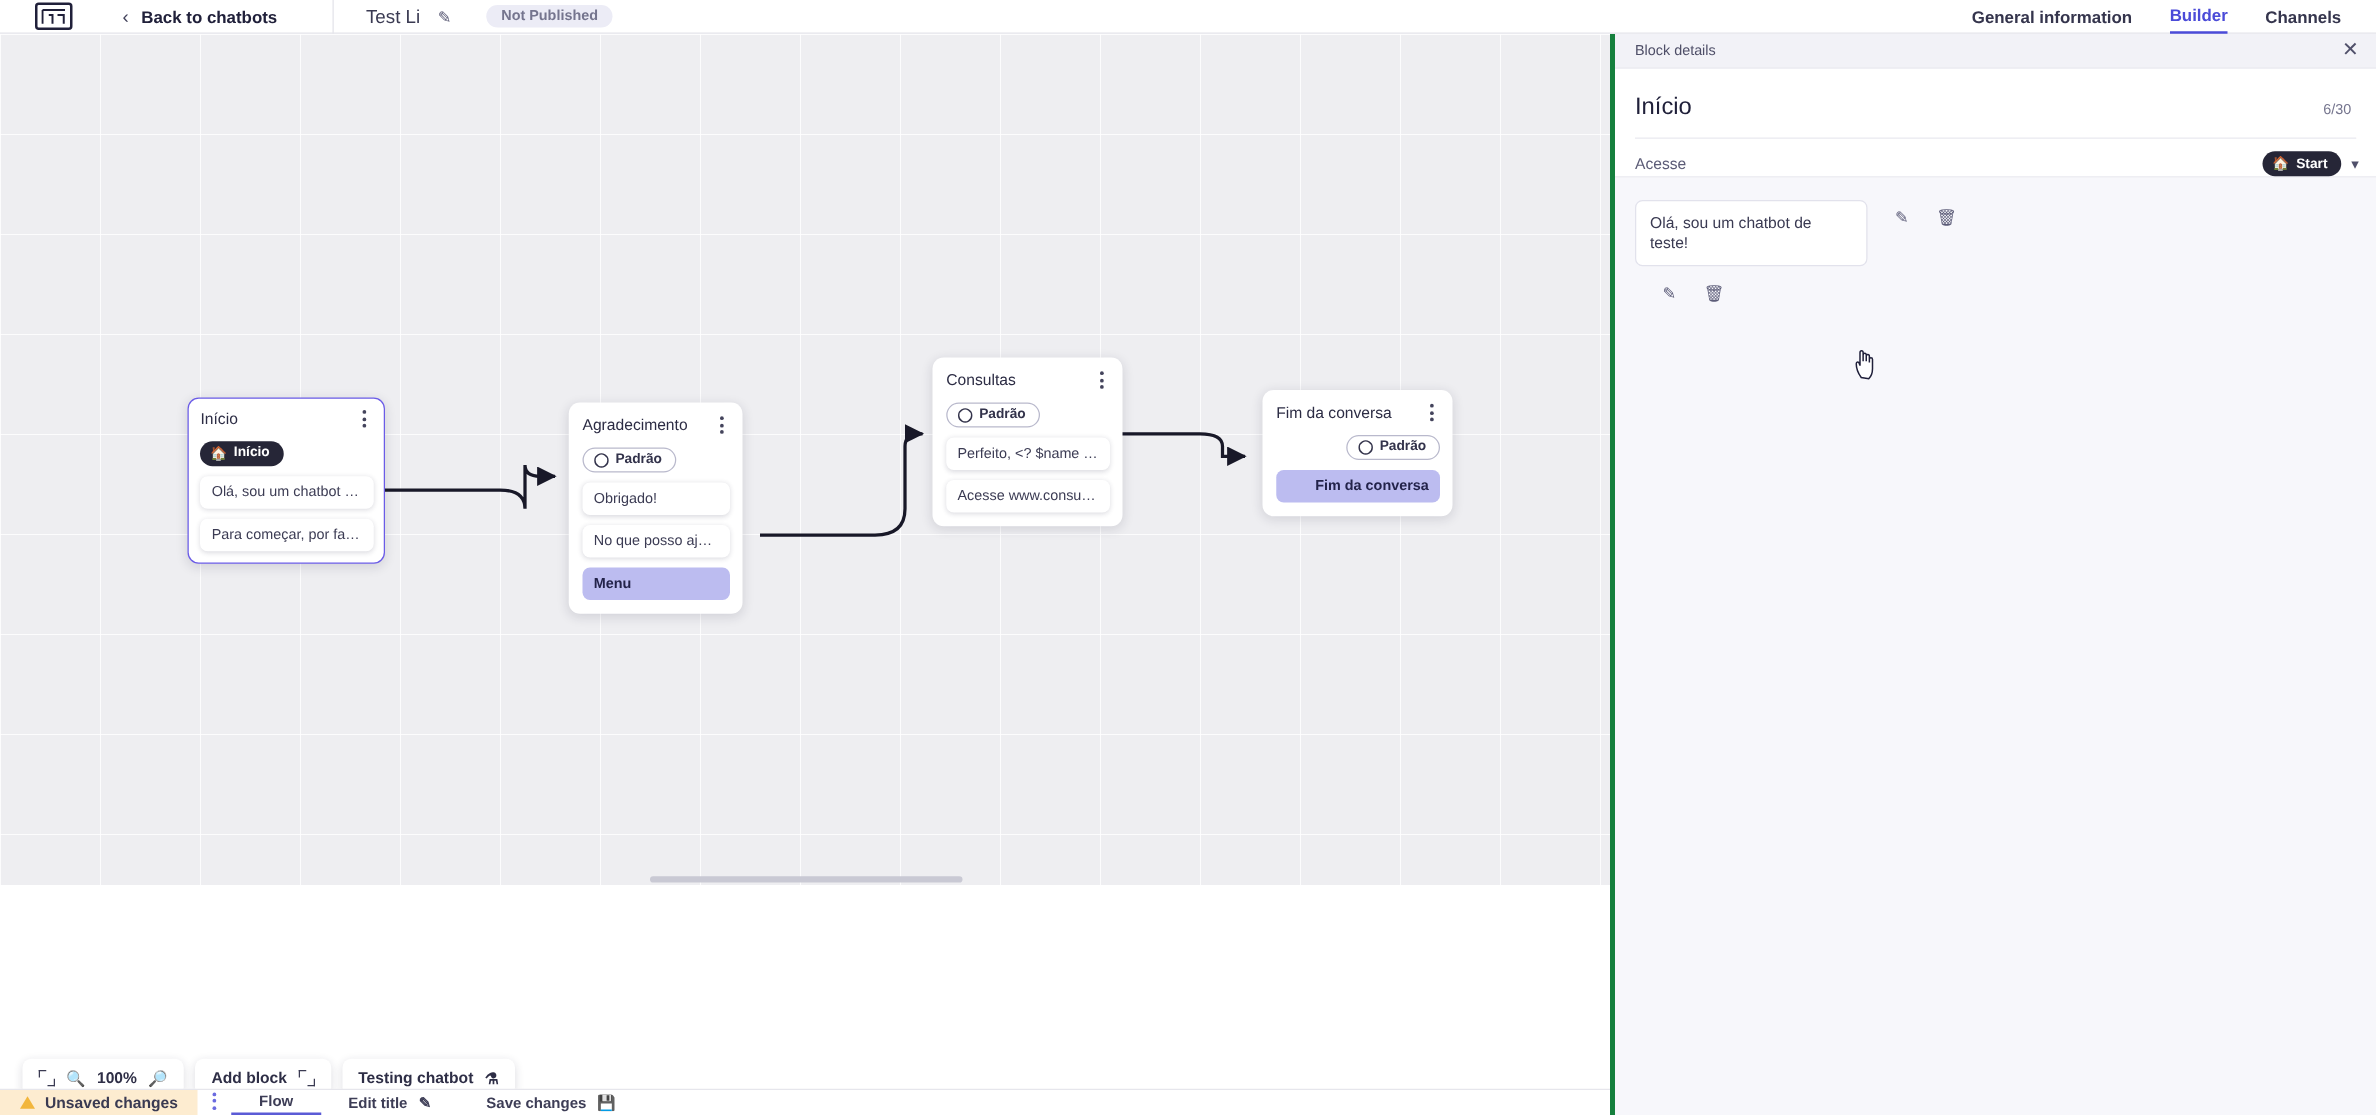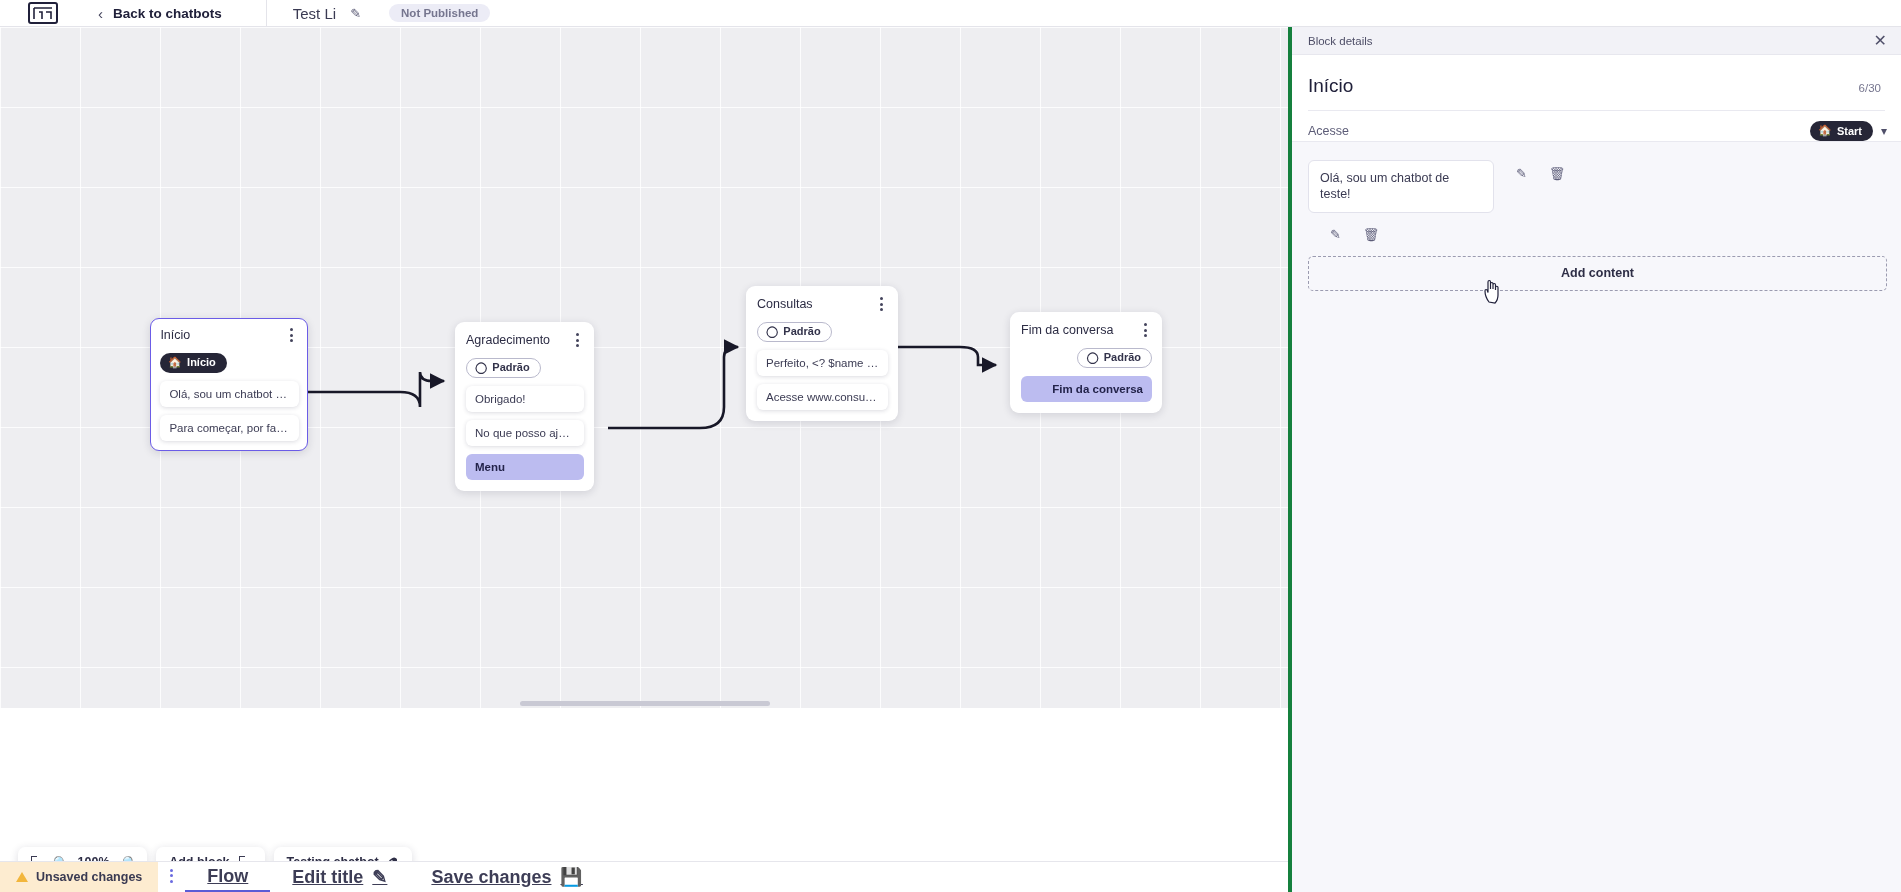--- a/index.html
+++ b/index.html
@@ -107,35 +107,35 @@
   }
   .icon-sq::before { top: 0; left: 0; border-top: 1.6px solid #3a3a52; border-left: 1.6px solid #3a3a52; }
   .icon-sq::after { bottom: 0; right: 0; border-bottom: 1.6px solid #3a3a52; border-right: 1.6px solid #3a3a52; }
   .hscroll {
     position: absolute; bottom: 2px; left: 520px; width: 250px; height: 5px;
     border-radius: 3px; background: #c9c9d4; z-index: 21;
   }
 
   
   .statusbar {
-    position: absolute; left: 0; bottom: 0; width: 1288px; height: 31px;
+    position: absolute; left: 0; bottom: 0; width: 1288px; height: 21px;
     background: #fff; display: flex; align-items: stretch; border-top: 1px solid #e6e6ec;
     z-index: 30;
   }
   .unsaved {
     background: #fdecd0; display: flex; align-items: center; gap: 8px;
     padding: 0 16px; font-size: 12.5px; font-weight: 700; color: #3a3a52;
   }
   .warn-tri { width: 0; height: 0; border-left: 6px solid transparent;
               border-right: 6px solid transparent; border-bottom: 10px solid #f2b63c; }
   .sb-kebab { display: flex; align-items: center; padding: 0 12px; }
   .sb-kebab span { display:block; width:3px; height:3px; border-radius:50%; background:#6b6be0; margin:0 0 2.5px; }
   .sb-item {
     display: flex; align-items: center; gap: 9px; padding: 0 22px;
-    font-size: 18px; font-weight: 700; color: #3d3d56; text-decoration: underline;
+    font-size: 12px; font-weight: 700; color: #3d3d56;
   }
   .sb-item.active { color: #3d3d56; border-bottom: 2.5px solid #5b5bd6; }
 
   
   .panel {
     position: absolute; right: 0; top: 27px; width: 613px; height: 865px;
     background: #f7f7fb; border-left: 4px solid #15803d;
   }
   .panel-head {
     height: 28px; background: #f2f2f7; display: flex; align-items: center;
@@ -200,20 +200,25 @@
     <svg width="20" height="13" viewBox="0 0 20 13">
         <path d="M1 1h18M1 1v11M6 5h3v7M13 5h5v7" stroke="#20203a" stroke-width="1.6" fill="none"></path>
       </svg>
   </div>
   <div class="back-chevron">‹</div>
   <div class="back-label">Back to chatbots</div>
   <div class="topbar-divider"></div>
   <div class="chat-title">Test Li</div>
   <div class="title-pencil">✎</div>
   <div class="pub-badge">Not Published</div>
+  <div class="main-tabs">
+    <div class="main-tab">General information</div>
+    <div class="main-tab active">Builder</div>
+    <div class="main-tab">Channels</div>
+  </div>
 </div>
 
 <div class="canvas">
 
   <svg class="edges">
     <defs>
       <marker id="ah" markerWidth="7" markerHeight="7" refX="5.5" refY="3" orient="auto">
         <path d="M0,0 L6,3 L0,6 z" fill="#181828"></path>
       </marker>
     </defs>
@@ -366,18 +371,17 @@
         <span class="ci-icon">🗑</span>
       </div>
     </div>
     <div class="content-item">
       <div class="ci-actions">
         <span class="ci-icon">✎</span>
         <span class="ci-icon">🗑</span>
       </div>
     </div>
   </div>
-  <div class="add-content">Add content</div>
 </div>
 
 <svg class="cursor" width="22" height="26" viewBox="0 0 22 26">
   <path d="M7,24 C4,20 3,16 3,13 C3,11 5,11 5.5,13 L6,14.5 L6,4 C6,2 8.5,2 8.5,4 L8.5,11 L8.5,6 C8.5,4 11,4 11,6 L11,11 L11,7 C11,5 13.5,5 13.5,7 L13.5,12 L13.5,9.5 C13.5,7.8 16,7.8 16,9.5 L16,17 C16,21 14,24 13,25 z" fill="#ffffff" stroke="#20203a" stroke-width="1.2"></path>
 </svg>
 
 </body></html>

